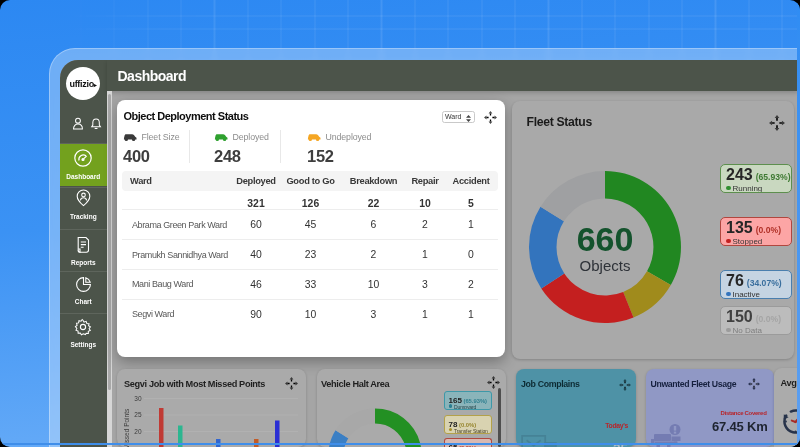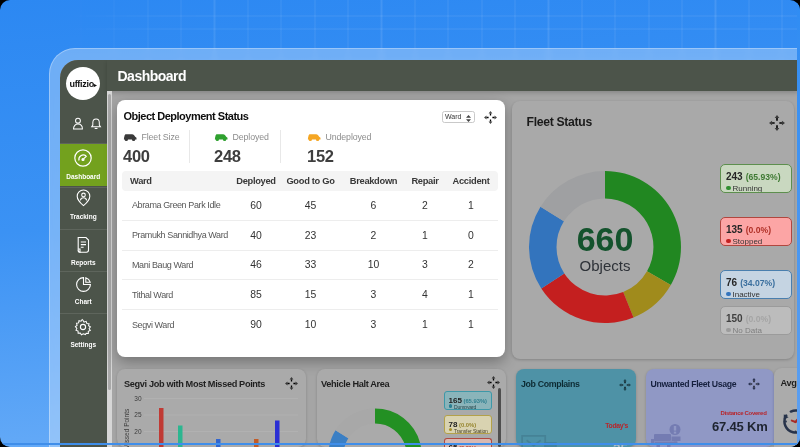--- a/index.html
+++ b/index.html
@@ -40,21 +40,21 @@
 table.odt th{background:#f4f4f4;font-size:9.3px;color:#383838;font-weight:bold;padding:5px 2px;text-align:center;white-space:nowrap;letter-spacing:-0.3px}
 table.odt th:first-child{text-align:left;padding-left:8px;border-radius:4px 0 0 4px}
 table.odt th:last-child{border-radius:0 4px 4px 0}
 table.odt td{text-align:center;color:#333;padding:8.9px 2px;border-bottom:1px solid #ededed;white-space:nowrap}
 table.odt tr.tot td{font-weight:bold;border-bottom:1px solid #ededed;padding:6.8px 2px 0.6px}
 table.odt td.w{text-align:left;padding-left:10px;color:#585858;font-size:9px;letter-spacing:-0.4px}
 table.odt tr:last-child td{border-bottom:none}
 #c2{left:452px;top:40.5px;width:282px;height:258px;background:#a9a9a9;box-shadow:0 1px 3px rgba(0,0,0,0.20)}
 #c2 .ti{position:absolute;left:14.5px;top:14px;font-size:12.2px;font-weight:bold;color:#1b1b1b;letter-spacing:-0.3px}
 .lgbox{position:absolute;left:660px;width:71.5px;height:28.5px;border-radius:5px;border:1.2px solid;padding:2px 5px;overflow:hidden;line-height:1}
-.lgbox .n{font-size:10px;font-weight:bold;color:#262626;line-height:13px}
+.lgbox .n{font-size:16px;font-weight:bold;color:#262626;line-height:13px}
 .lgbox .p{font-size:8.6px;font-weight:bold;margin-left:3px}
 .lgbox .r1{white-space:nowrap}
 .lgbox .l{font-size:8px;color:#333;display:block;margin-top:2px;white-space:nowrap}
 .dot{display:inline-block;width:4.5px;height:4.5px;border-radius:50%;margin-right:2px;vertical-align:1px}
 
 .vlg{line-height:1;overflow:hidden}
 .vlg .r1v{display:block;white-space:nowrap;line-height:8px;height:8px}
 .vlg .vn{font-size:8px;font-weight:bold;color:#222}
 .vlg .vp{font-size:5.8px;font-weight:bold}
 .vlg .vl{display:block;font-size:5px;line-height:5.5px;margin-top:2px;white-space:nowrap;letter-spacing:-0.1px}
@@ -178,22 +178,30 @@
           </colgroup>
       <tbody>
             <tr>
               <th>Ward</th>
               <th>Deployed</th>
               <th>Good to Go</th>
               <th>Breakdown</th>
               <th>Repair</th>
               <th>Accident</th>
             </tr>
+      <tr class="tot">
+              <td></td>
+              <td>321</td>
+              <td>126</td>
+              <td>22</td>
+              <td>10</td>
+              <td>5</td>
+            </tr>
       <tr>
-              <td class="w">Abrama Green Park Idle</td>
+              <td class="w">Abrama Green Park Ward</td>
               <td>60</td>
               <td>45</td>
               <td>6</td>
               <td>2</td>
               <td>1</td>
             </tr>
       <tr>
               <td class="w">Pramukh Sannidhya Ward</td>
               <td>40</td>
               <td>23</td>
@@ -201,28 +209,20 @@
               <td>1</td>
               <td>0</td>
             </tr>
       <tr>
               <td class="w">Mani Baug Ward</td>
               <td>46</td>
               <td>33</td>
               <td>10</td>
               <td>3</td>
               <td>2</td>
-            </tr>
-      <tr>
-              <td class="w">Tithal Ward</td>
-              <td>85</td>
-              <td>15</td>
-              <td>3</td>
-              <td>4</td>
-              <td>1</td>
             </tr>
       <tr>
               <td class="w">Segvi Ward</td>
               <td>90</td>
               <td>10</td>
               <td>3</td>
               <td>1</td>
               <td>1</td>
             </tr>
     </tbody>

